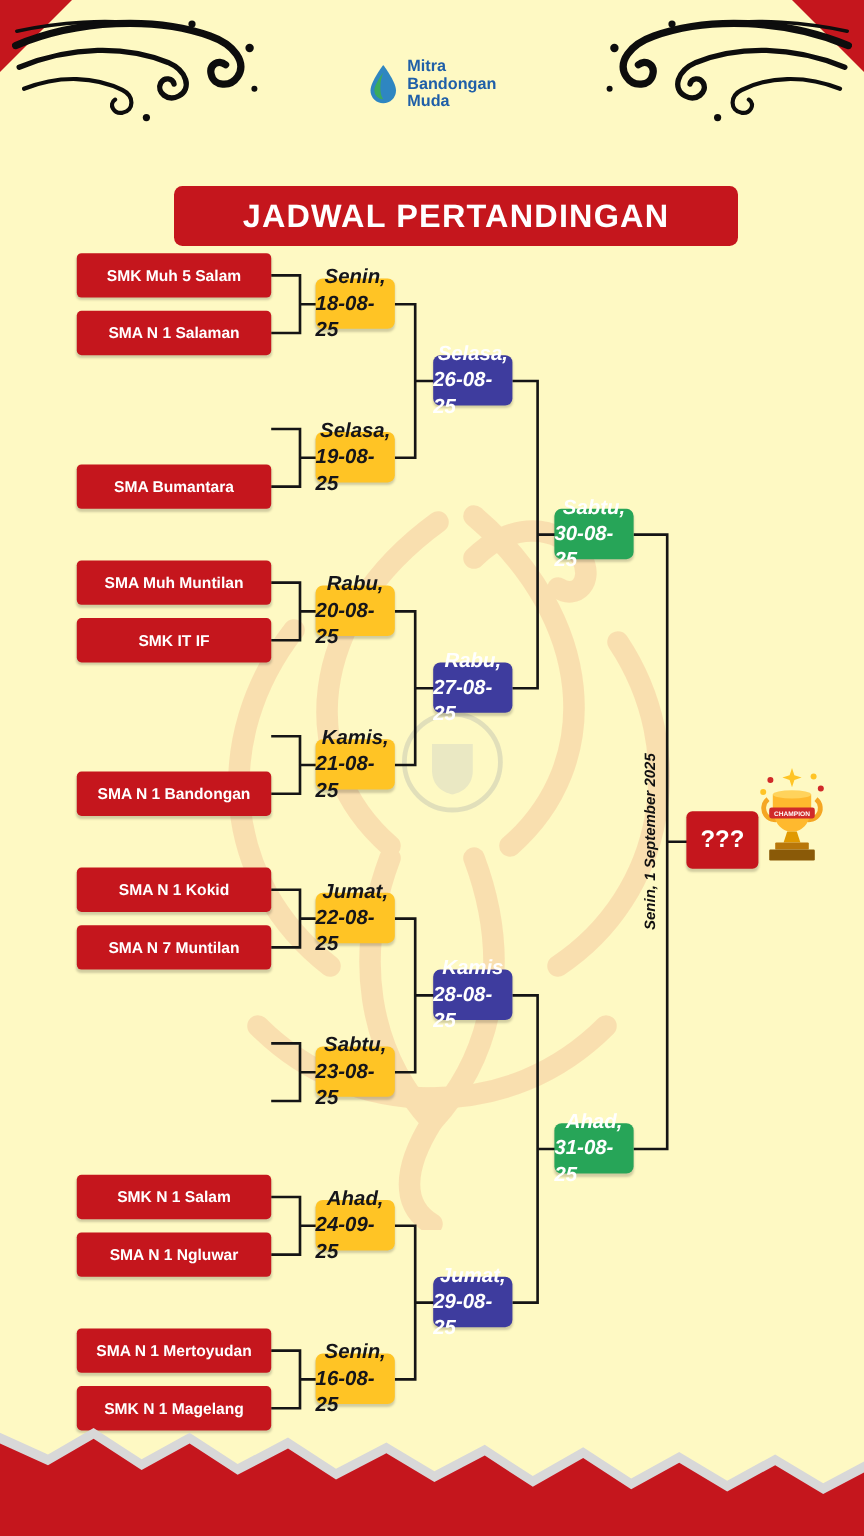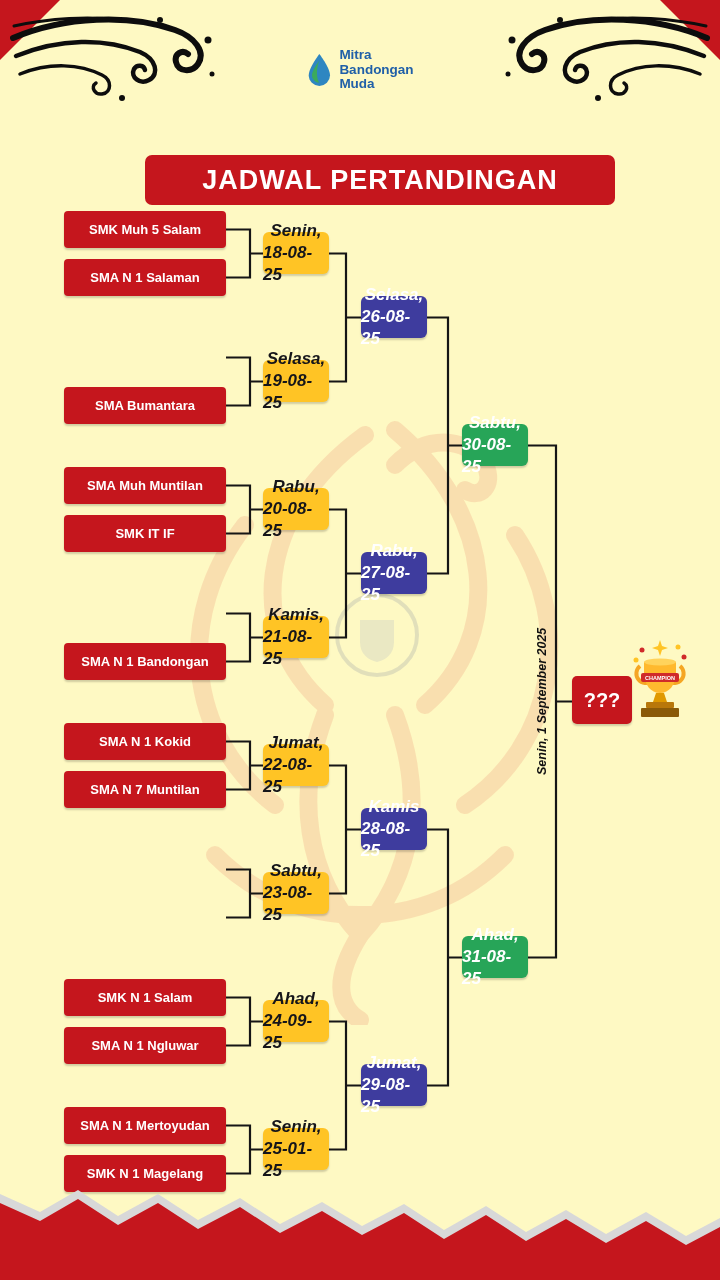--- a/index.html
+++ b/index.html
@@ -163,21 +163,21 @@
   <div class="date yellow" style="top:872px">
     <span>Sabtu,</span>
     <span>23-08-25</span>
   </div>
   <div class="date yellow" style="top:1000px">
     <span>Ahad,</span>
     <span>24-09-25</span>
   </div>
   <div class="date yellow" style="top:1128px">
     <span>Senin,</span>
-    <span>25-01-25</span>
+    <span>16-08-25</span>
   </div>
 
   <div class="date blue" style="top:296px">
     <span>Selasa,</span>
     <span>26-08-25</span>
   </div>
   <div class="date blue" style="top:552px">
     <span>Rabu,</span>
     <span>27-08-25</span>
   </div>

